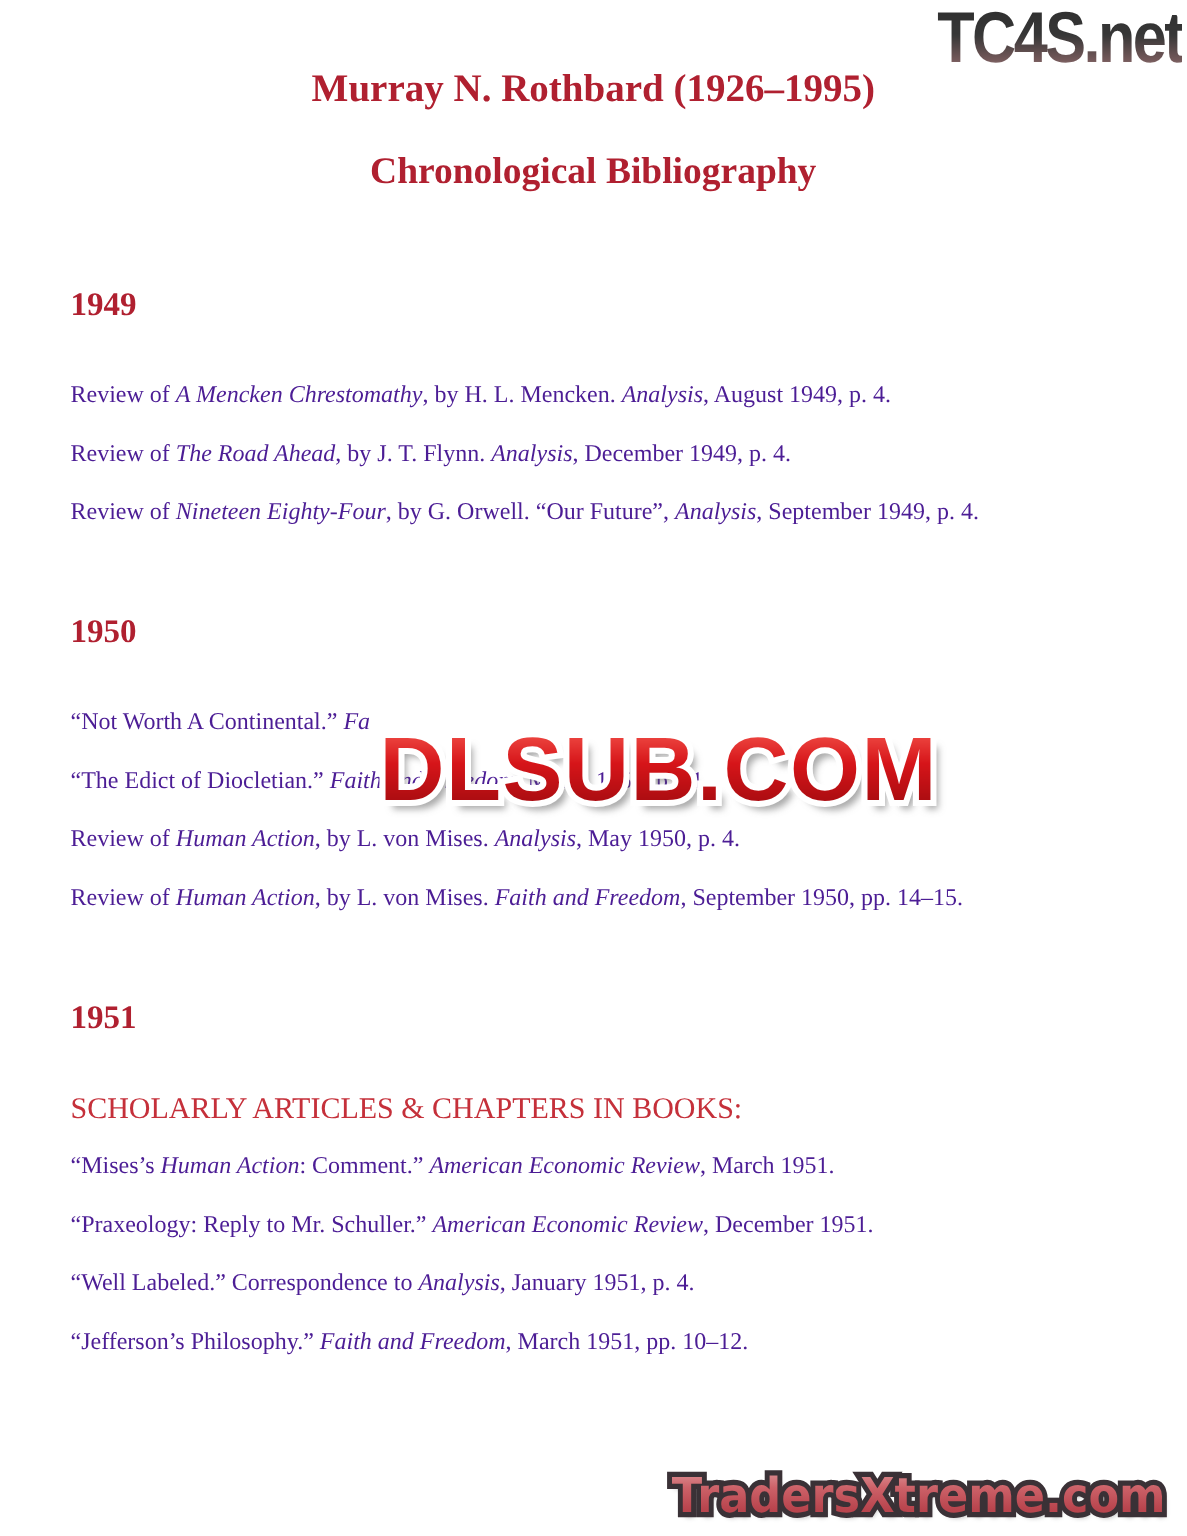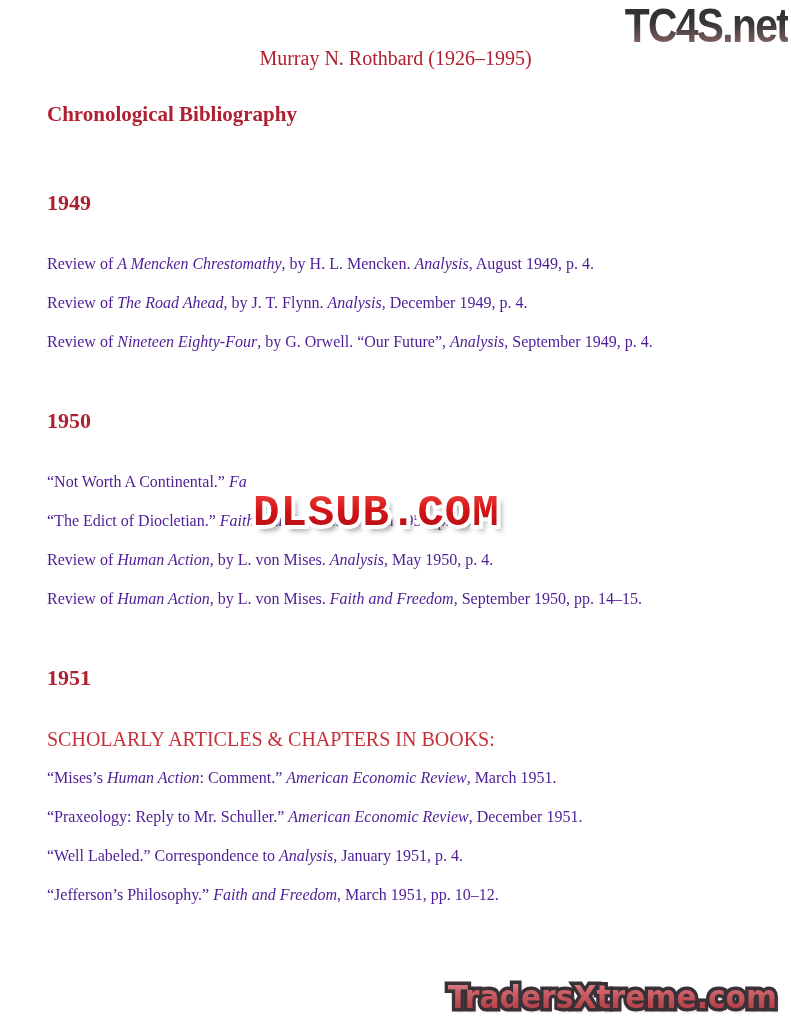--- a/index.html
+++ b/index.html
@@ -9,30 +9,30 @@
     height: 1024px;
     background: #ffffff;
     overflow: hidden;
     font-family: "Liberation Serif", serif;
     color: #161616;
     border-radius: 28px;
   }
   .content { padding: 0 47px; }
 
   h1.doc-title {
-    font-size: 20px; line-height: 29px;
+    font-size: 26px; line-height: 29px;
     margin: 44px 0 0;
     text-align: center;
-    font-weight: normal;
+    font-weight: bold;
     color: var(--heading-red, #b02030);
   }
   h2.doc-subtitle {
-    font-size: 21px; line-height: 23px;
+    font-size: 25px; line-height: 23px;
     margin: 30px 0 65px;
-    text-align: left;
+    text-align: center;
     font-weight: bold;
     color: var(--heading-red, #b02030);
   }
   h3.year {
     font-size: 22px; line-height: 24px;
     margin: 58px 0 40px;
     font-weight: bold;
     color: var(--heading-red, #b02030);
   }
   p.entry {
@@ -62,23 +62,23 @@
     -webkit-background-clip: text;
     background-clip: text;
     color: transparent;
   }
 
   .wm-stack { position: absolute; }
   .wm-stack .layer { position: absolute; top: 0; left: 0; }
 
   .wm-dlsub { top: 488px; left: 253px; width: 300px; height: 56px; }
   .wm-dlsub .layer {
-    font-family: Liberation Mono, monospace;
+    font-family: Liberation Sans, sans-serif;
     font-weight: 700;
-    font-size: 44px; line-height: 50px;
+    font-size: 60px; line-height: 50px;
     letter-spacing: 1px;
   }
   .wm-dlsub .back {
     -webkit-text-stroke: 8px #ffffff;
     color: #ffffff;
     text-shadow: 5px 6px 5px rgba(95,95,95,0.55);
   }
   .wm-dlsub .front {
     background: linear-gradient(180deg, #ef4a44 0%, #d61519 42%, #a50b10 100%);
     -webkit-background-clip: text;

